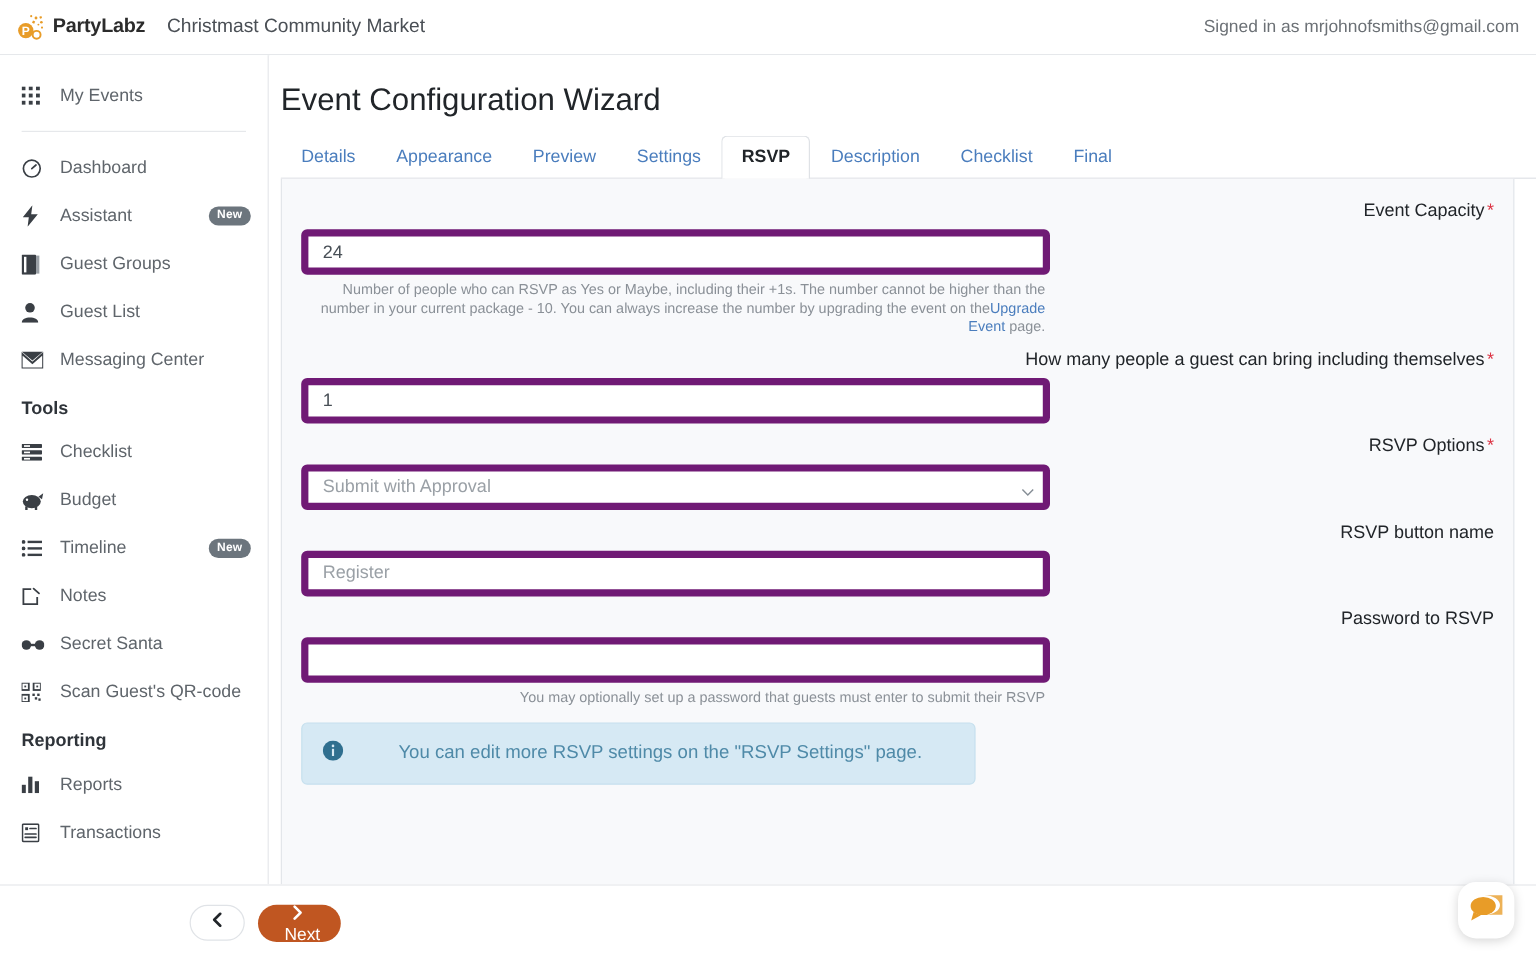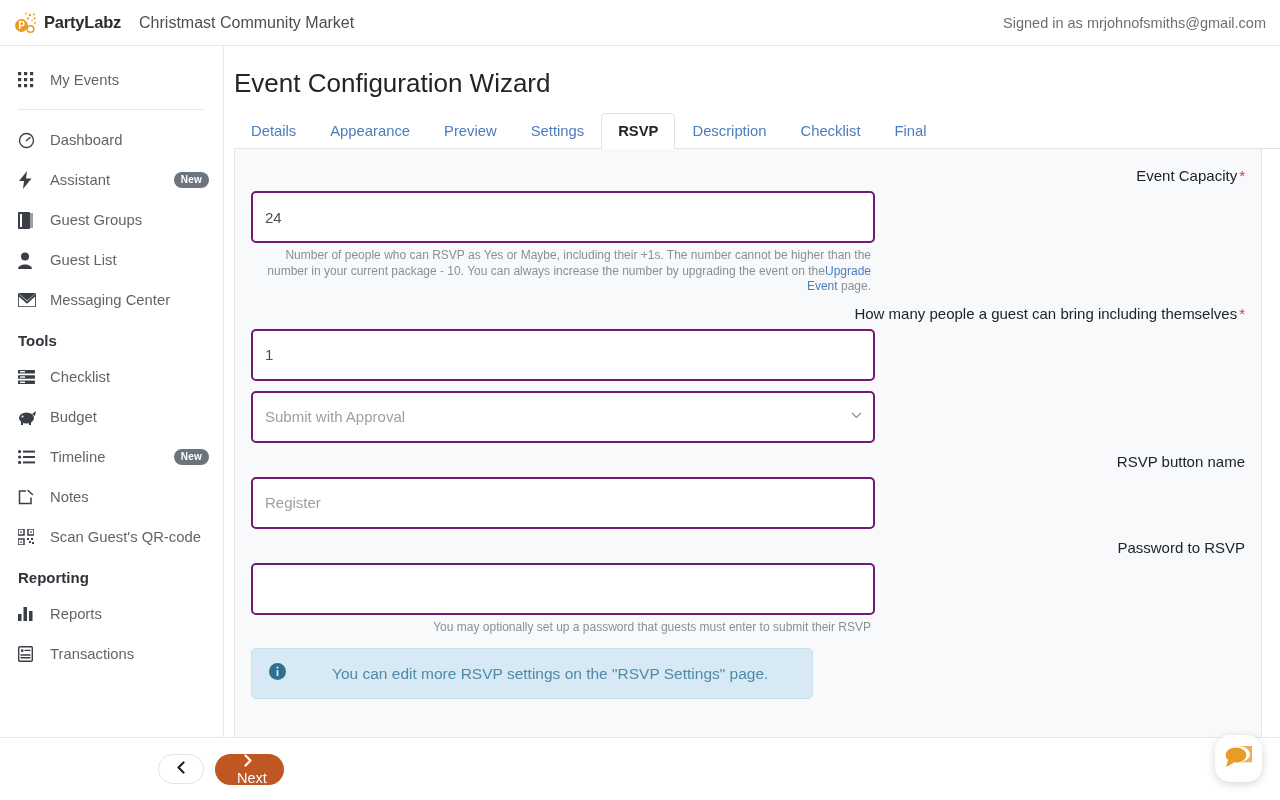--- a/index.html
+++ b/index.html
@@ -118,23 +118,23 @@
     text-align: right;
   }
 
   .field { margin-bottom: 10px; }
   .field-label {
     font-size: 15px; color: #212529;
     margin-bottom: 7px; display: block;
   }
   .req { color: #dc3545; margin-left: 2px; }
   .tbox {
-    width: 624px; height: 52px;
-    background: #ffffff;
-    border: 2px solid #701a75;
+    width: 624px; height: 38px;
+    background: #ffffff;
+    border: 6px solid #701a75;
     border-radius: 5px;
     padding: 0 12px;
     font-size: 15px; color: #495057;
     font-family: "Liberation Sans", sans-serif;
     display: flex; align-items: center;
   }
   .tbox.placeholder { color: #9aa0a6; }
   .help {
     font-size: 12px; color: #8a9097;
     margin-top: 5px; width: 620px; line-height: 15.5px;
@@ -338,20 +338,30 @@
   <div class="nav-item">
     <span class="nav-icon">
       <svg width="16" height="16" viewBox="0 0 16 16" fill="none" stroke="#3a3f45" stroke-width="1.5">
           <path d="M13 8.5 V14.5 H1.5 V2 H8"></path>
           <path d="M10 1.5 L14.5 5.5" stroke-linecap="round"></path>
         </svg>
     </span>
     <span class="nav-label">Notes</span>
   </div>
 
+  <div class="nav-item">
+    <span class="nav-icon">
+      <svg width="19" height="9" viewBox="0 0 19 9" fill="#3a3f45">
+          <circle cx="4" cy="4.5" r="4"></circle>
+          <circle cx="15" cy="4.5" r="4"></circle>
+          <rect x="7.5" y="3.5" width="4" height="2"></rect>
+        </svg>
+    </span>
+    <span class="nav-label">Secret Santa</span>
+  </div>
 
   <div class="nav-item">
     <span class="nav-icon">
       <svg width="16" height="16" viewBox="0 0 16 16" fill="#3a3f45">
         <rect x="0" y="0" width="6" height="6" fill="none" stroke="#3a3f45" stroke-width="1.5"></rect>
           <rect x="2.3" y="2.3" width="1.5" height="1.5"></rect>
         <rect x="10" y="0" width="6" height="6" fill="none" stroke="#3a3f45" stroke-width="1.5"></rect>
           <rect x="12.3" y="2.3" width="1.5" height="1.5"></rect>
         <rect x="0" y="10" width="6" height="6" fill="none" stroke="#3a3f45" stroke-width="1.5"></rect>
           <rect x="2.3" y="12.3" width="1.5" height="1.5"></rect>
@@ -418,20 +428,23 @@
     </div>
 
     <div class="field">
       <label class="field-label">
         <span>How many people a guest can bring including themselves</span><span class="req">*</span>
       </label>
       <div class="tbox">1</div>
     </div>
 
     <div class="field">
+      <label class="field-label">
+        <span>RSVP Options</span><span class="req">*</span>
+      </label>
       <div class="select-wrap">
         <div class="tbox placeholder">Submit with Approval</div>
         <span class="chev">
           <svg width="11" height="7" viewBox="0 0 11 7" fill="none" stroke="#868e96" stroke-width="1.2">
               <path d="M1 1 L5.5 5.5 L10 1"></path>
             </svg>
         </span>
       </div>
     </div>
 

